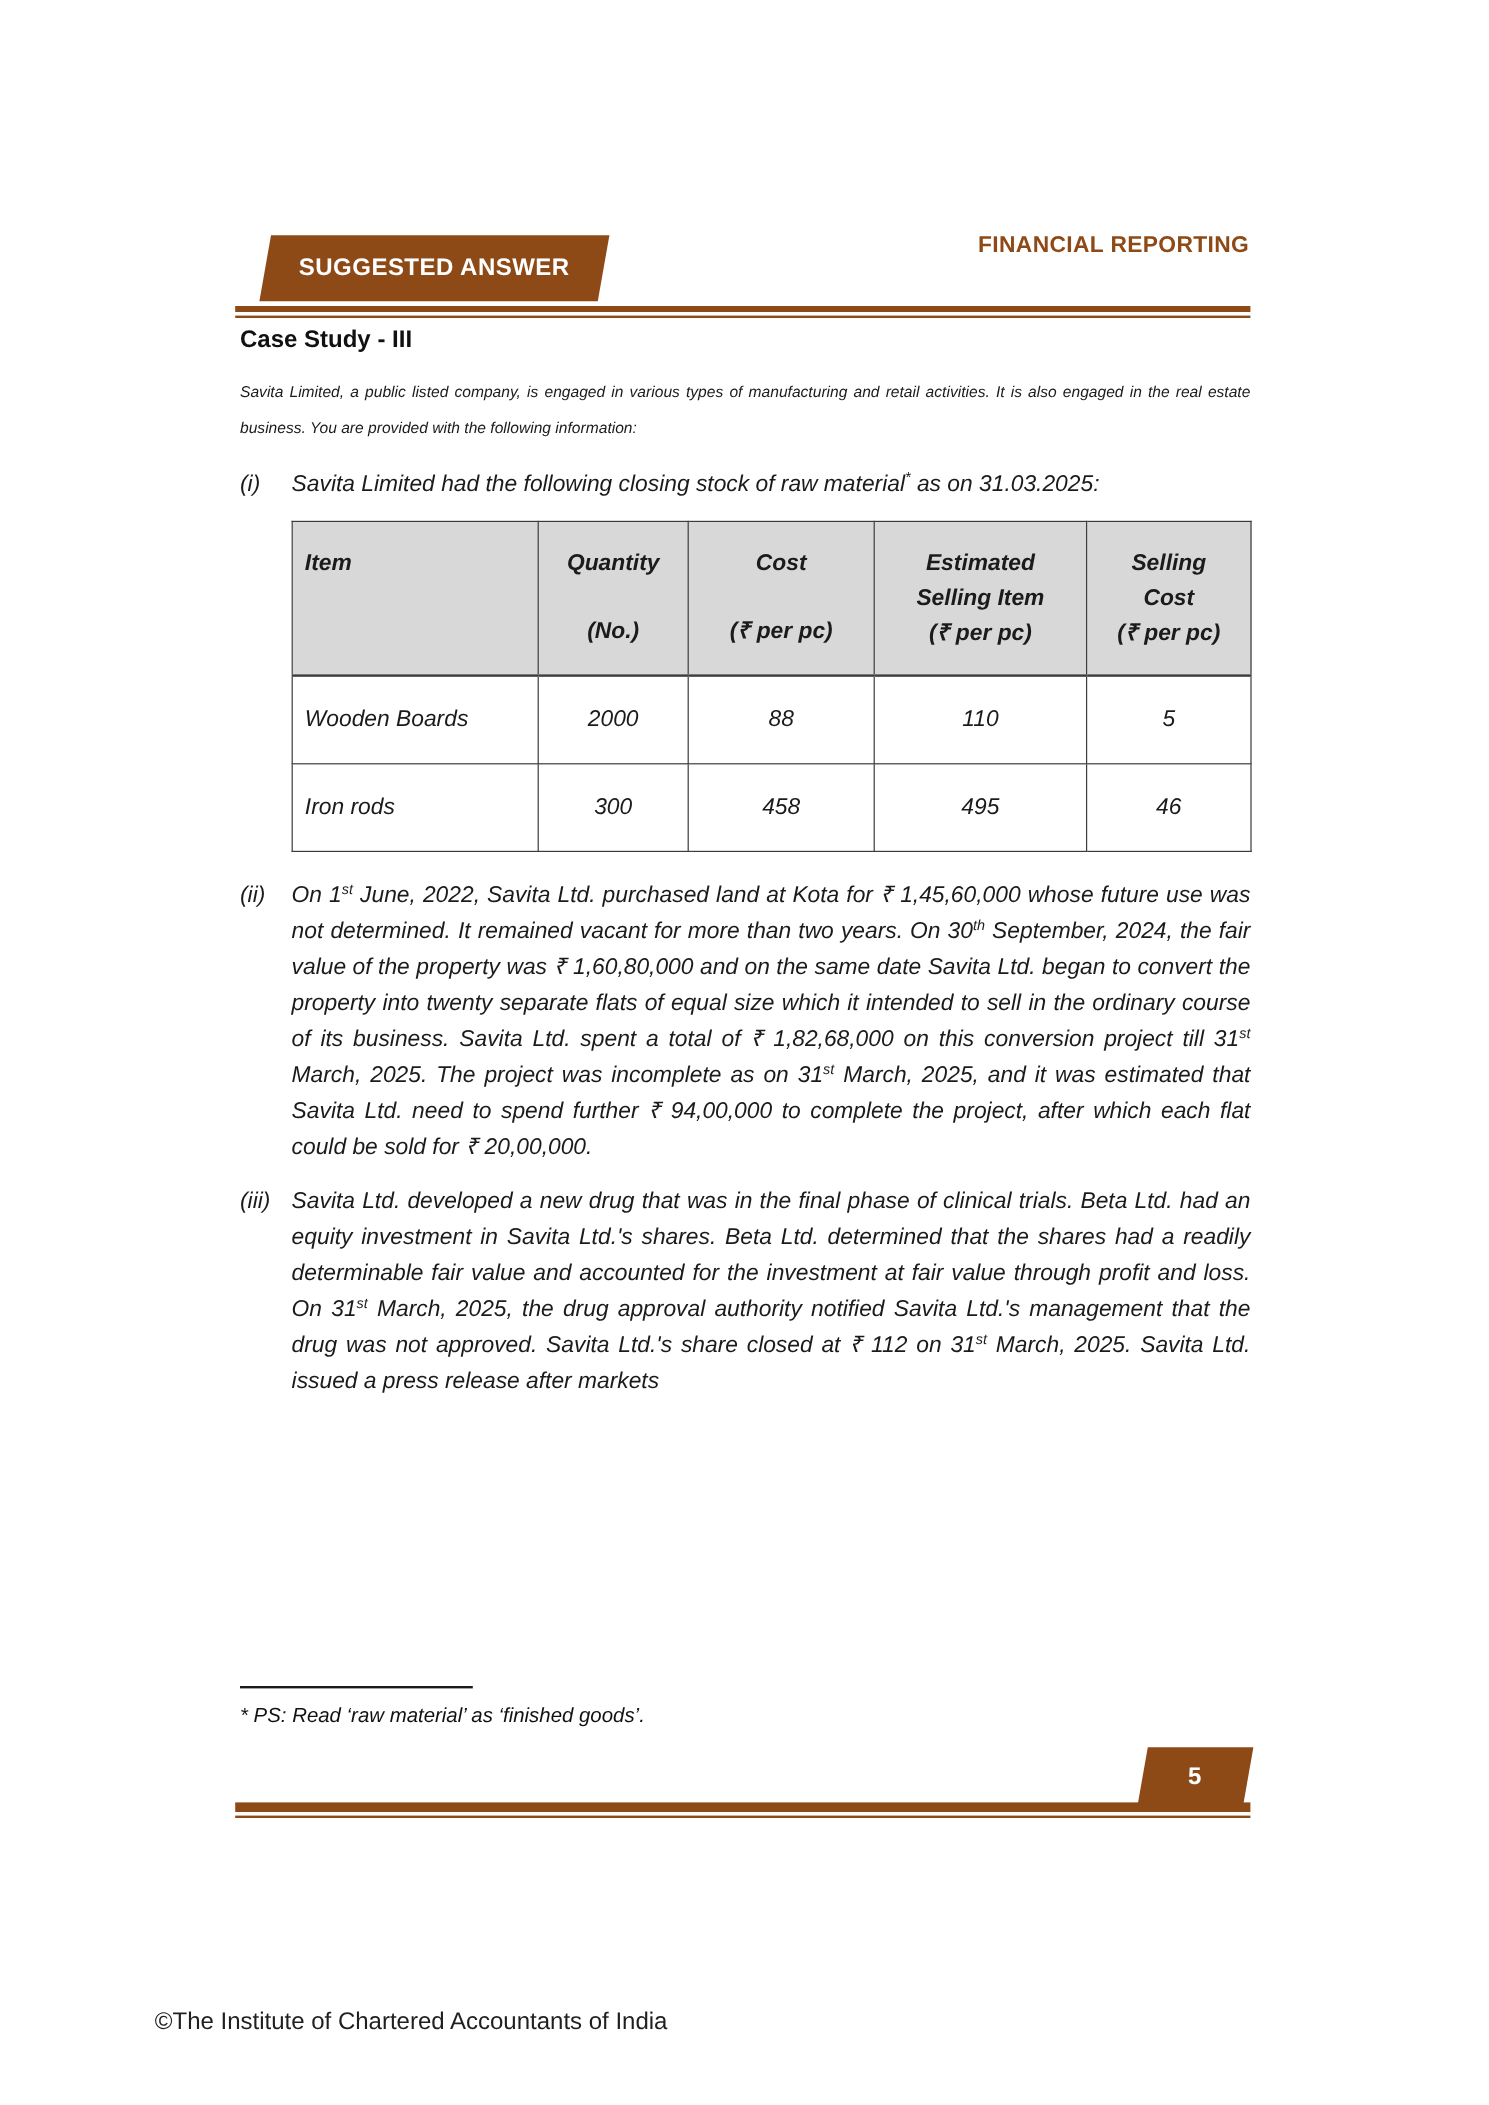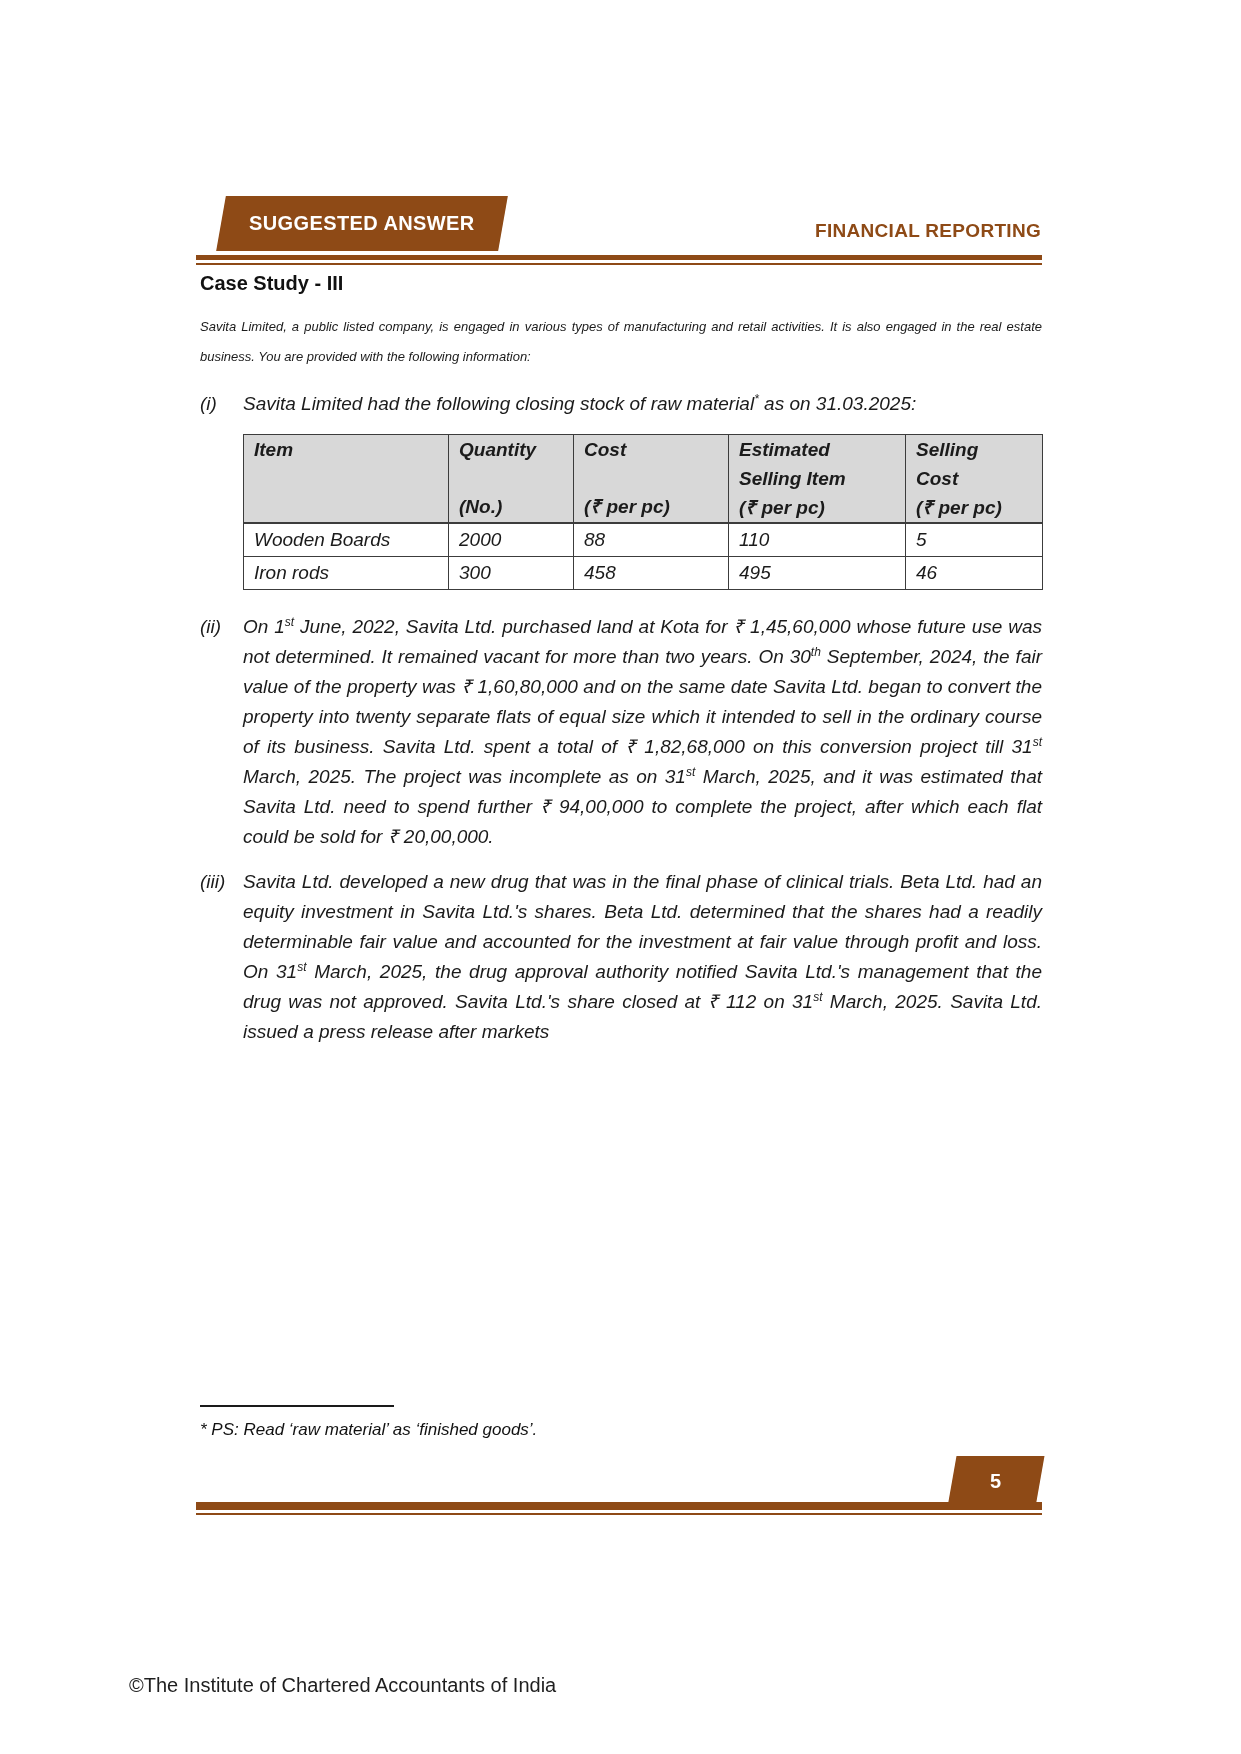--- a/index.html
+++ b/index.html
@@ -16,21 +16,21 @@
   .banner{
     position:absolute;left:221px;top:196px;width:282px;height:55px;
     background:var(--brown);transform:skewX(-10deg);
     display:flex;align-items:center;justify-content:center;
   }
   .banner-label{
     transform:skewX(10deg);color:#ffffff;font-weight:bold;font-size:20px;
     letter-spacing:.4px;white-space:nowrap;
   }
   .subject{
-    position:absolute;top:220px;right:200px;color:var(--brown);
+    position:absolute;top:194px;right:200px;color:var(--brown);
     font-weight:bold;font-size:19px;letter-spacing:.3px;white-space:nowrap;
   }
   .rule{position:absolute;left:196px;width:846px;background:var(--brown);}
   .rule.hdr-thick{top:255px;height:5px;}
   .rule.hdr-thin{top:263px;height:2px;}
   
   .content{position:absolute;left:200px;top:272px;width:842px;}
   .page-title{font-size:20px;font-weight:bold;color:#111;margin:0 0 17px 0;}
   .para{
     font-style:italic;font-size:13px;line-height:30px;text-align:justify;
@@ -42,31 +42,31 @@
   }
   .case-item .ilabel{flex:none;width:43px;}
   .case-item .ibody{flex:1;text-align:justify;}
   .sp{font-size:12px;vertical-align:super;line-height:0;}
   
   table.stock{
     border-collapse:collapse;margin:3px 0 22px 43px;width:799px;
     font-style:italic;font-size:19px;table-layout:fixed;
   }
   table.stock th,table.stock td{
-    border:1.5px solid #3c3c3c;padding:0 10px;vertical-align:top;
+    border:1.5px solid #3c3c3c;padding:20px 10px;vertical-align:top;
   }
   table.stock th{
     background:var(--thbg);font-weight:bold;text-align:left;border-bottom:2px solid #3c3c3c;
   }
   table.stock thead .th-in{
     display:flex;flex-direction:column;justify-content:space-between;min-height:86px;
   }
   .th-t{white-space:pre-line;line-height:29px;}
   .th-u{line-height:29px;}
-  table.stock .num{text-align:left;}
+  table.stock .num{text-align:center;}
   table.stock td{height:32px;vertical-align:middle;}
   
   .footnote{position:absolute;left:200px;top:1405px;width:600px;}
   .fn-rule{width:194px;height:2px;background:#1a1a1a;margin-bottom:13px;}
   .fn-text{font-style:italic;font-size:17px;color:#111;}
   
   .pagebox{
     position:absolute;right:201px;top:1456px;width:88px;height:51px;
     background:var(--brown);transform:skewX(-10deg);z-index:2;
     display:flex;align-items:center;justify-content:center;

